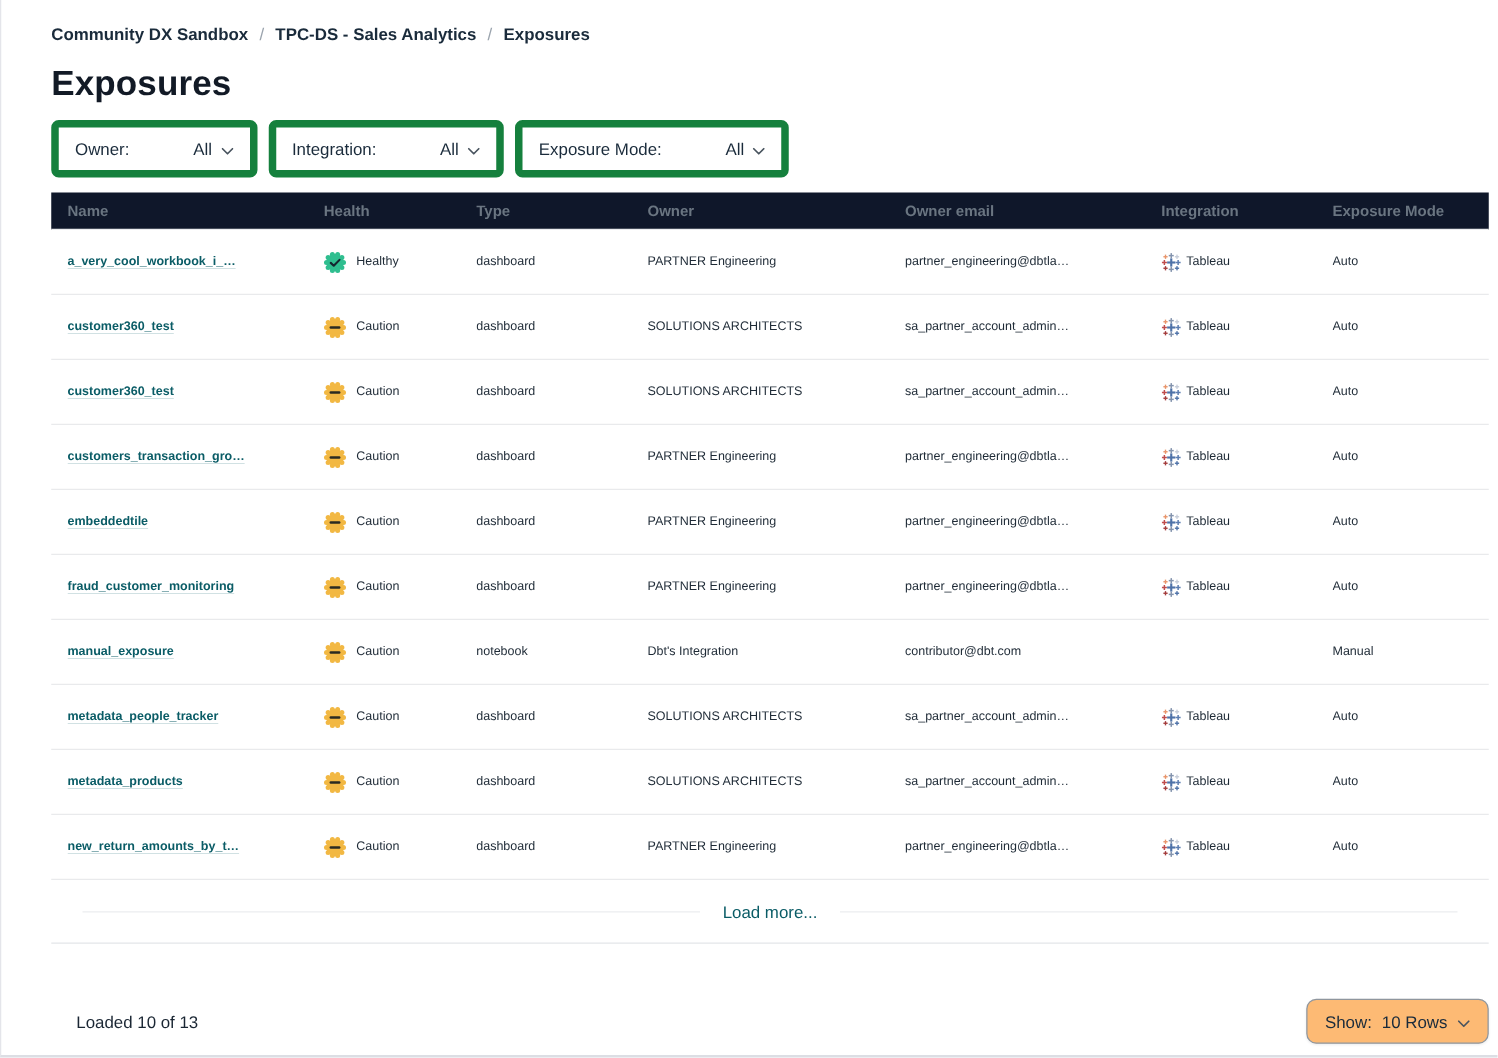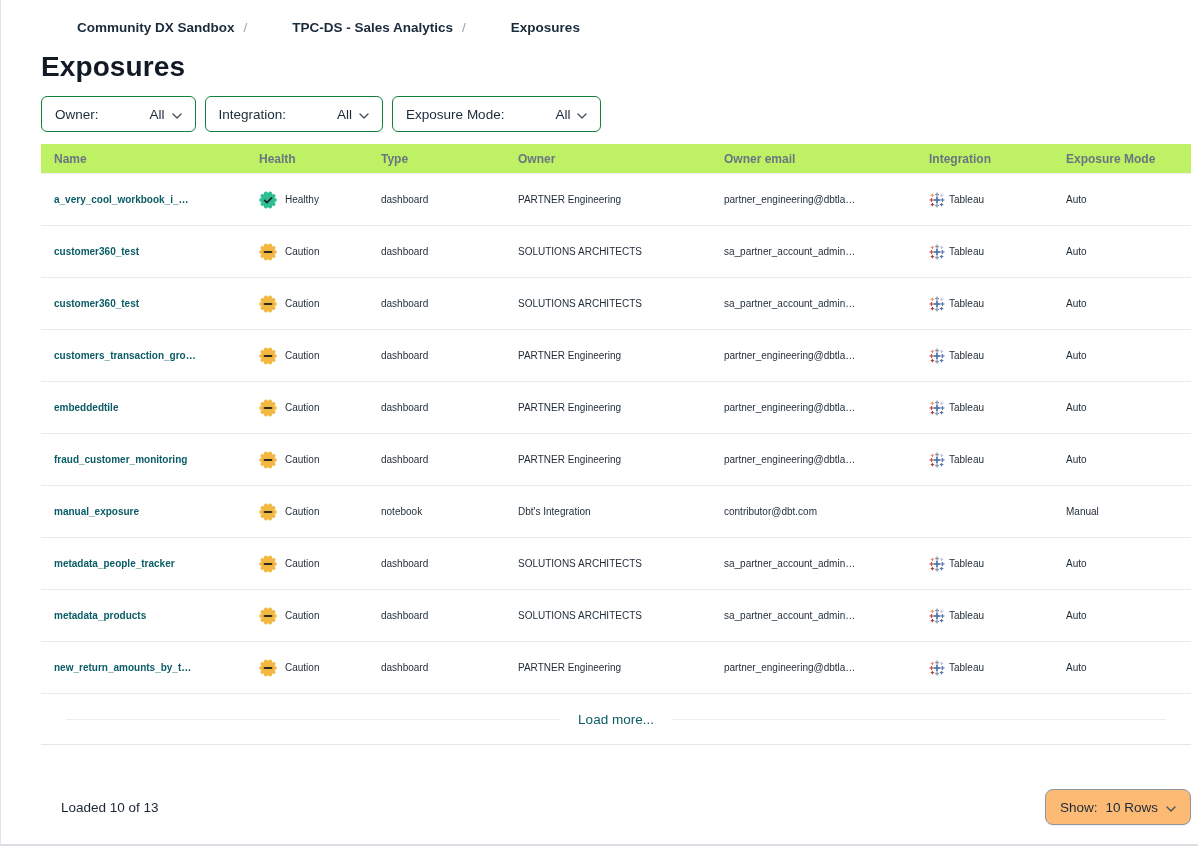--- a/index.html
+++ b/index.html
@@ -11,47 +11,47 @@
     border-left: 1px solid #E4E5EA;
     border-bottom: 2px solid #DCDEE4;
     overflow: hidden;
     position: relative;
   }
   .content { padding: 20px 8px 0 40px; }
 
   
   .breadcrumb { display: flex; align-items: center; gap: 9px; font-size: 13.5px; font-weight: 700; color: #1A2B3B; }
   .breadcrumb .sep { color: #9AA3AD; font-weight: 400; }
-  .breadcrumb .crumb { cursor: pointer; margin-left: 36px; }
+  .breadcrumb .crumb { cursor: pointer; }
 
   
   .page-title { font-size: 28px; font-weight: 700; color: #121A26; margin-top: 16px; letter-spacing: 0.1px; }
 
   
   .filters { display: flex; gap: 9px; margin-top: 13px; }
   .filter-btn {
     display: inline-flex; align-items: center; gap: 7px;
-    background: #fff; border: 1px solid #15803d; border-radius: 6px;
-    height: 36px; padding: 0 13px; font-size: 13.5px; color: #1A2B3B;
+    background: #fff; border: 6px solid #15803d; border-radius: 6px;
+    height: 46px; padding: 0 13px; font-size: 13.5px; color: #1A2B3B;
     font-family: inherit; cursor: pointer; text-align: right;
   }
   .filter-btn .flabel { color: #1A2B3B; }
   .filter-btn .fvalue { color: #1A2B3B; margin-left: 44px; }
   .chev { display: inline-block; margin-top: 1px; }
 
   
   .table { margin-top: 12px; width: 1150px; }
   .tr, .thead {
     display: grid;
     grid-template-columns: 205px 122px 137px 206px 205px 137px 1fr;
     align-items: center;
     padding-left: 13px;
   }
   .thead {
-    height: 30px; background: #bef264;
+    height: 30px; background: #0f172a;
     font-size: 12px; font-weight: 700; color: #6A7581;
     border-bottom: 1px solid #ECEDEF;
   }
   .tr { height: 52px; border-bottom: 1px solid #E9EAEC; background: #fff; font-size: 10px; }
   .td { padding-right: 14px; overflow: hidden; white-space: nowrap; }
   .td a {
     color: #0A5C66; font-weight: 700; text-decoration: underline;
     text-underline-offset: 3px; cursor: pointer;
   }
   .health-cell { display: flex; align-items: center; gap: 8px; }

